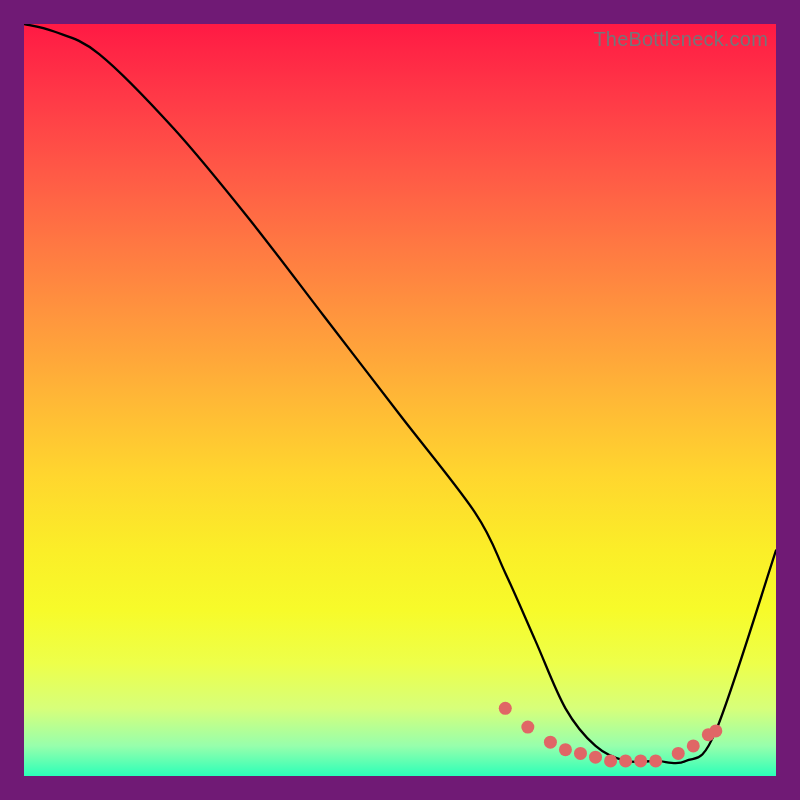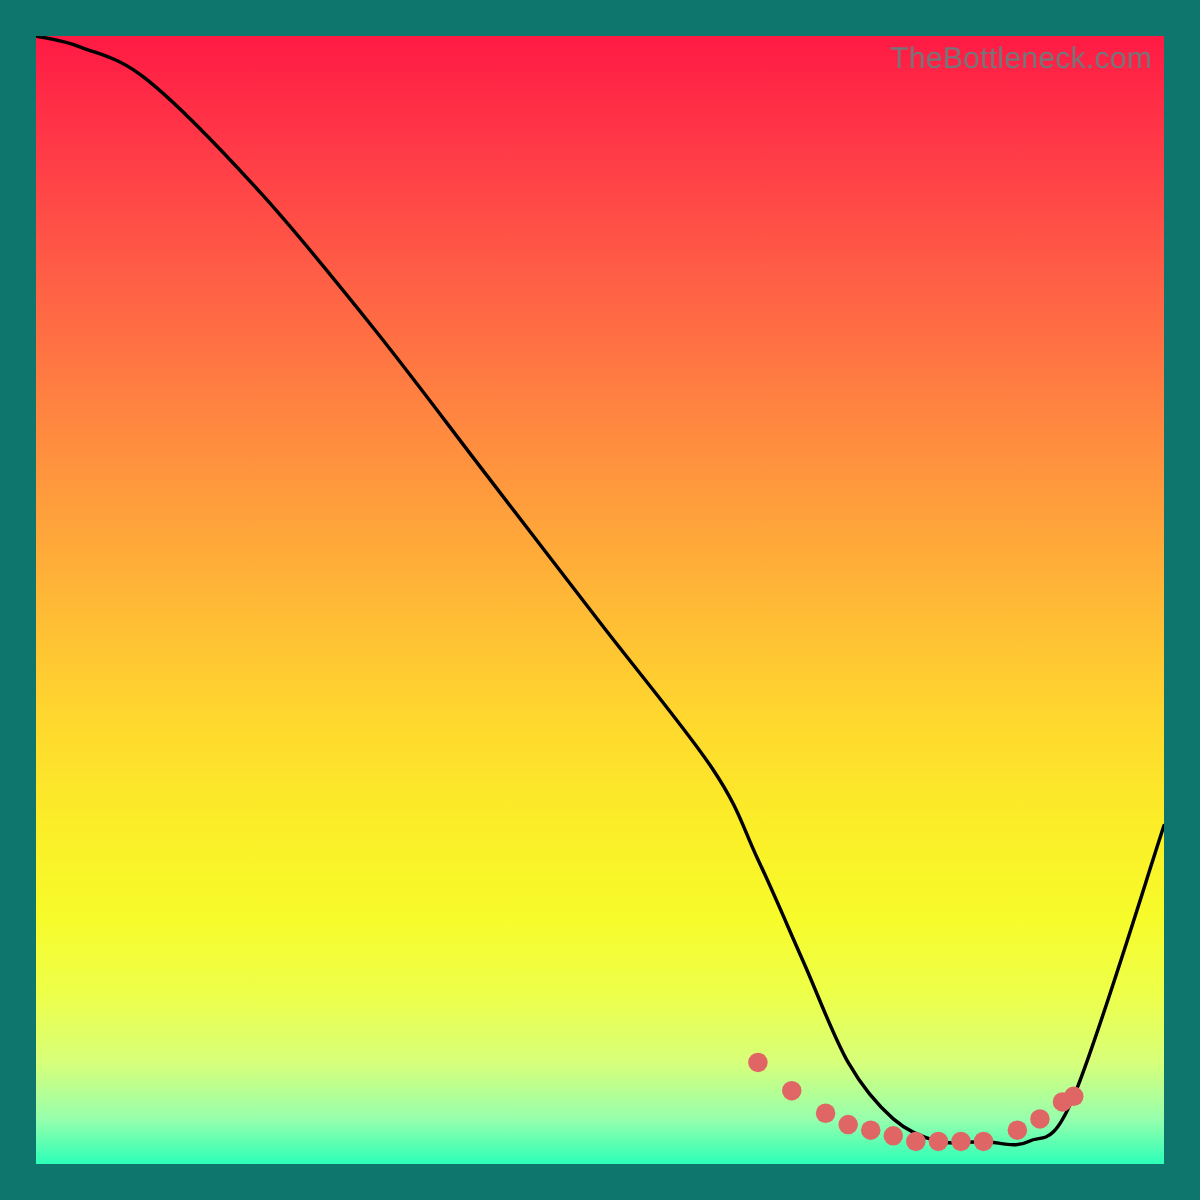--- a/index.html
+++ b/index.html
@@ -7,21 +7,21 @@
     padding: 0;
     width: 800px;
     height: 800px;
     background: #000000;
     overflow: hidden;
   }
   .container {
     position: relative;
     width: 800px;
     height: 800px;
-    background: #0f766e;
+    background: #701a75;
   }
   .plot-area {
     position: absolute;
     left: 24px;
     top: 24px;
     width: 752px;
     height: 752px;
     background: linear-gradient(to bottom,
       #ff1a44 0%,
       #ff3a47 10%,

